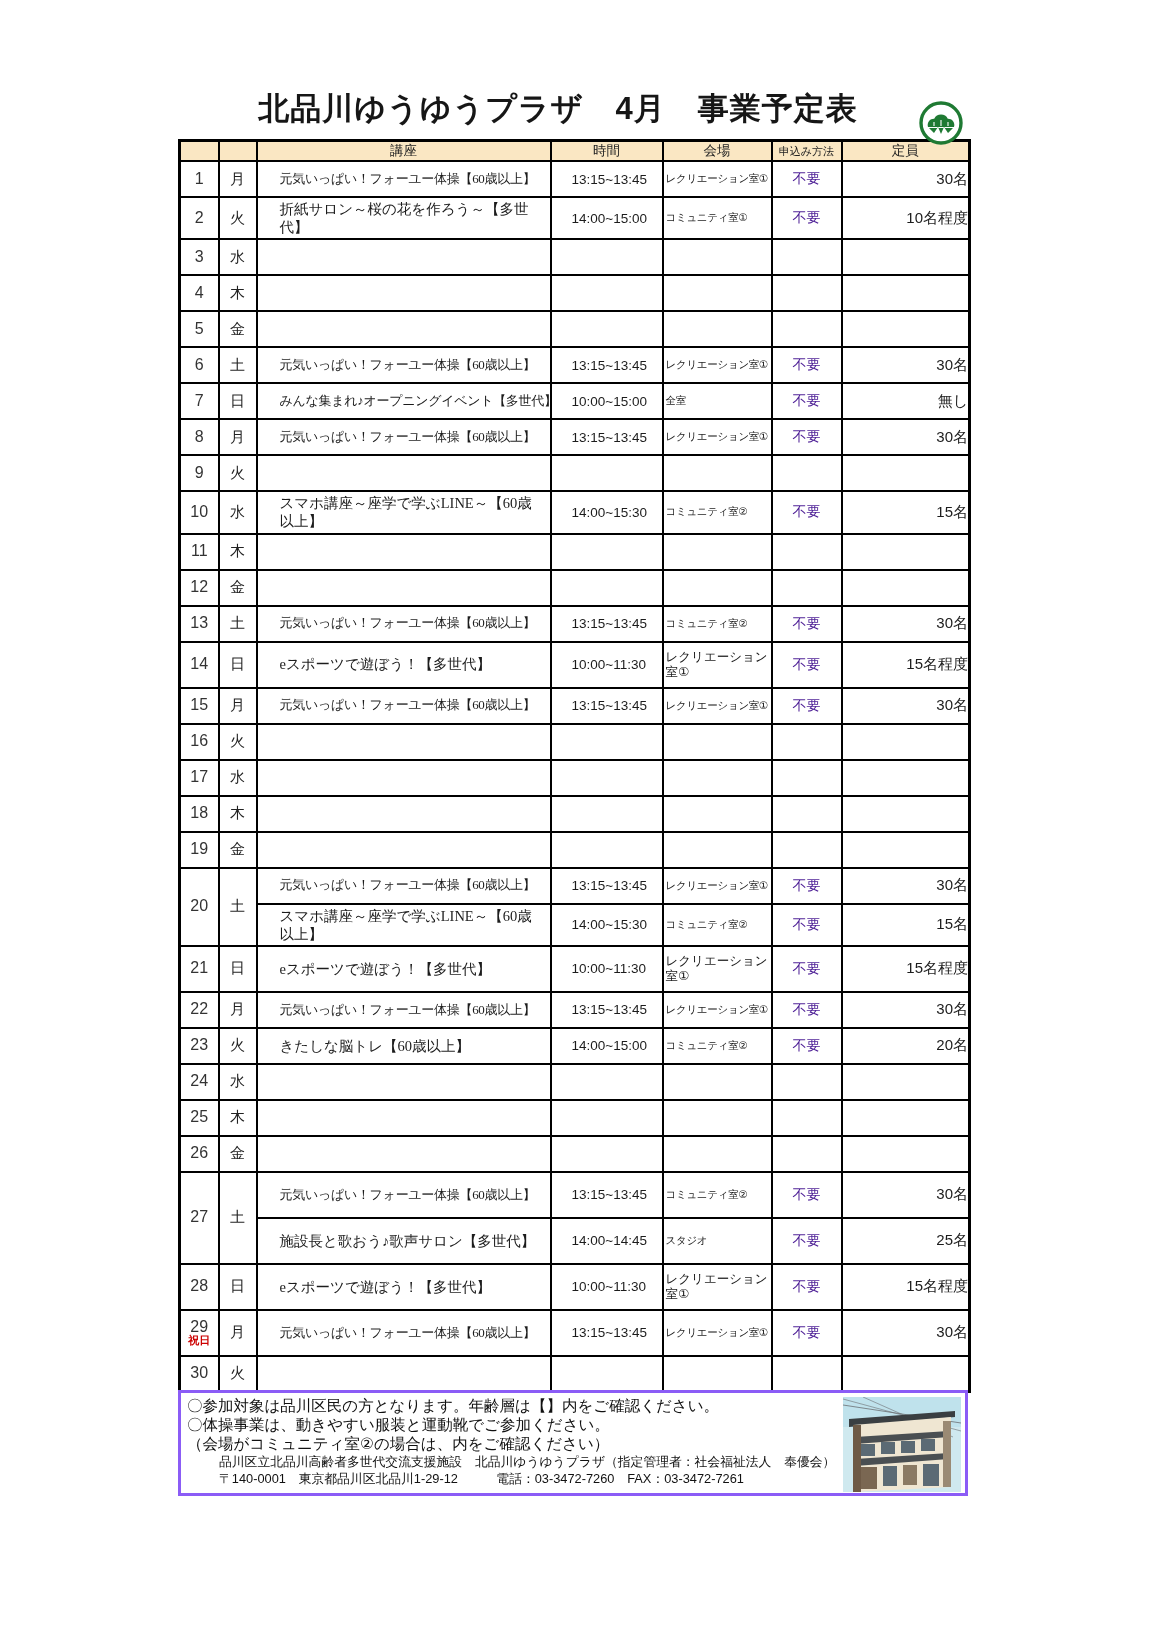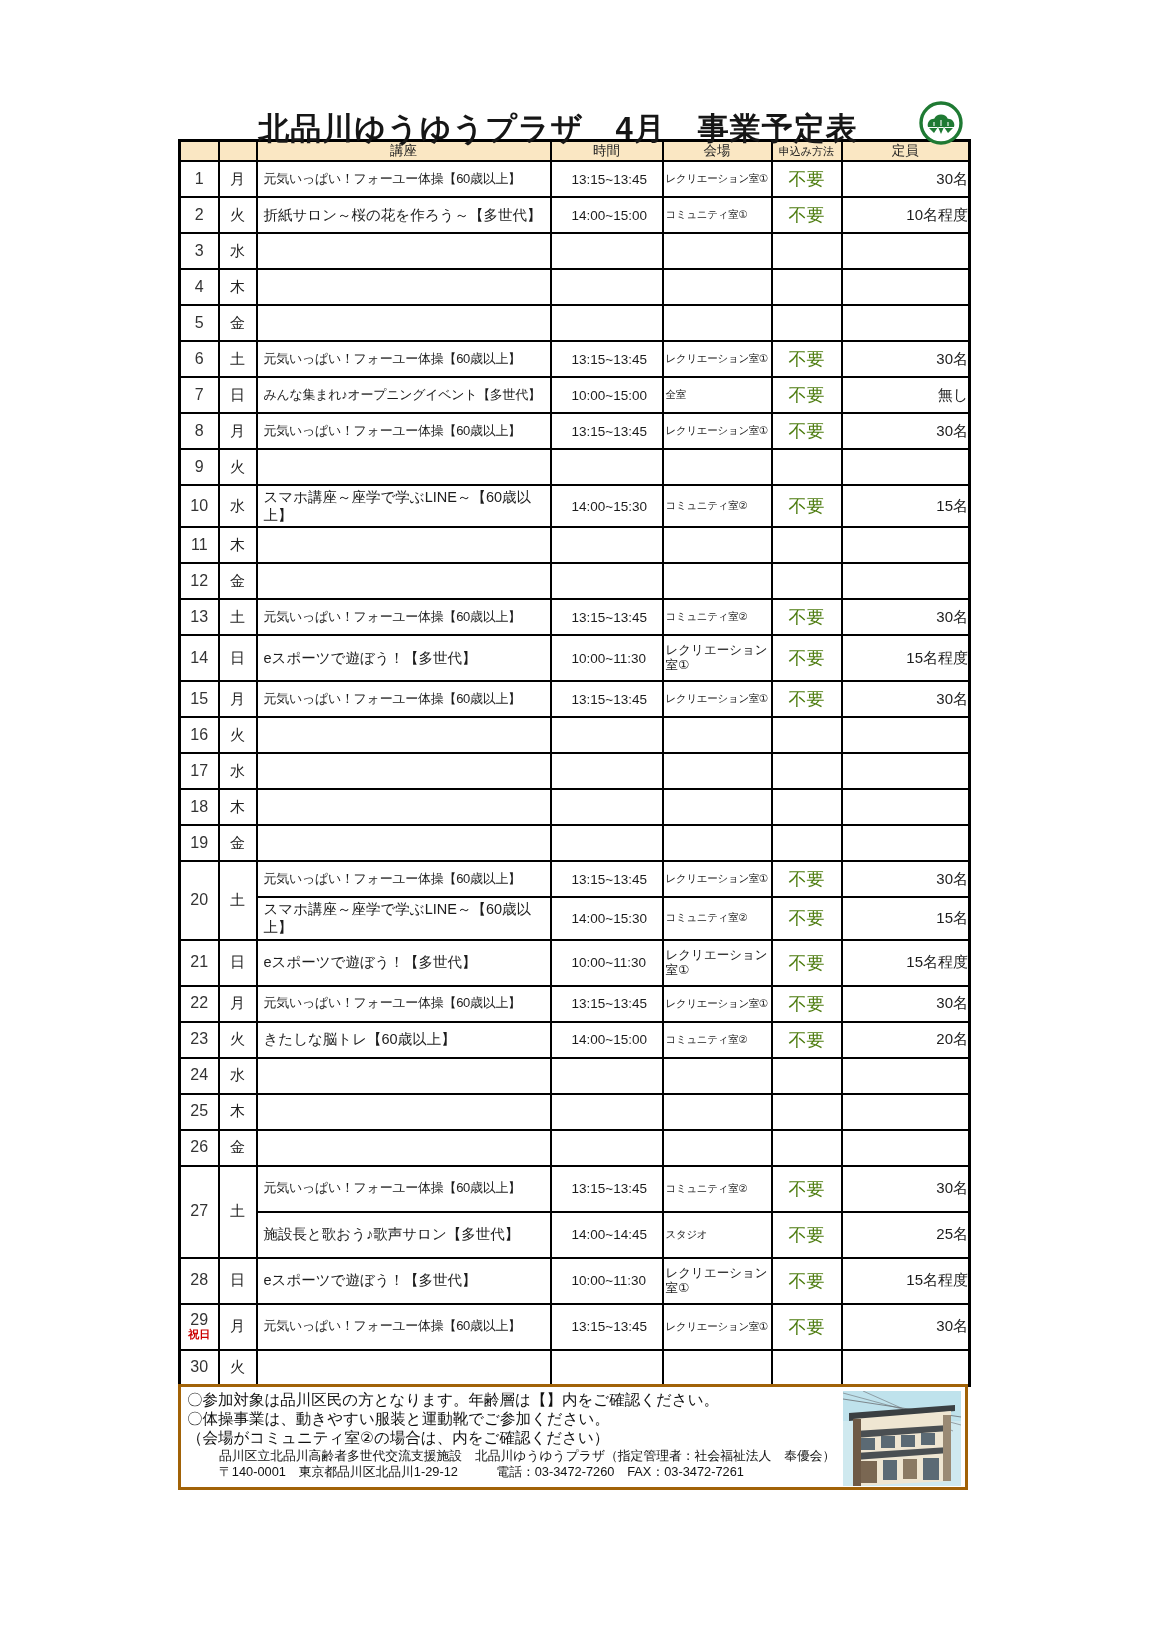--- a/index.html
+++ b/index.html
@@ -12,50 +12,50 @@
   html,body{background:#ffffff;}
   body{
     width:1157px;height:1638px;position:relative;
     font-family:"Liberation Sans","DejaVu Sans",sans-serif;
     color:var(--ink);
   }
   .content{position:absolute;left:178px;top:0;width:790px;}
   .page-title{
     position:absolute;top:88px;left:0;right:30px;
     text-align:center;font-size:31px;font-weight:bold;
-    letter-spacing:1px;color:#161616;white-space:nowrap;margin-top:20px;
+    letter-spacing:1px;color:#161616;white-space:nowrap;
   }
   .logo{position:absolute;top:100px;right:4px;width:46px;height:46px;}
   table.schedule{
     margin-top:139px;width:790px;table-layout:fixed;
     border-collapse:collapse;background:#fff;
   }
   table.schedule th,table.schedule td{
     border:2px solid #000;overflow:hidden;vertical-align:middle;
   }
   table.schedule{border:3px solid #000;}
   thead th{
     background:var(--header-bg);height:18px;
     font-size:13.5px;font-weight:normal;text-align:center;color:#222;
   }
   thead th.small{font-size:11px;}
   tbody tr{height:36px;}
   tbody tr.tall{height:46px;}
   td.c-day{text-align:center;font-size:16px;color:#333;line-height:1.05;}
   td.c-day .holiday{font-size:11px;font-weight:bold;color:var(--holiday-red);}
   td.c-wd{text-align:center;font-size:15px;color:#222;}
-  td.c-course{font-size:14.5px;padding:2px 4px 2px 6px;line-height:1.25;color:#1c1c1c;}
+  td.c-course{font-size:14.5px;padding:2px 4px 2px 22px;line-height:1.25;color:#1c1c1c;font-family:Liberation Serif, serif;}
   td.c-course.fit{white-space:nowrap;font-size:13px;letter-spacing:-0.3px;}
   td.c-time{font-size:13.5px;padding-left:20px;white-space:nowrap;color:#1c1c1c;}
   td.c-venue{font-size:10.5px;padding:1px 2px;white-space:nowrap;letter-spacing:-0.3px;color:#1c1c1c;}
   td.c-venue.v2{white-space:normal;font-size:12.5px;line-height:1.2;letter-spacing:0;}
-  td.c-method{text-align:center;font-size:18px;color:#4d7c0f;}
+  td.c-method{text-align:center;font-size:14px;color:#4c1d95;}
   td.c-cap{text-align:right;font-size:15px;color:#1c1c1c;}
   .notes-box{
-    width:790px;border:3px solid #a16207;margin-top:-3px;
+    width:790px;border:3px solid #8b5cf6;margin-top:-3px;
     position:relative;padding:4px 130px 6px 6px;min-height:106px;
     background:#fff;
   }
   .note-line{font-size:15.5px;line-height:1.22;color:#111;white-space:nowrap;}
   .facility-line{font-size:12.8px;line-height:1.3;color:#111;white-space:nowrap;margin-left:32px;}
   .photo{
     position:absolute;top:4px;right:4px;width:118px;height:95px;display:block;
   }
 </style>
 </head>

